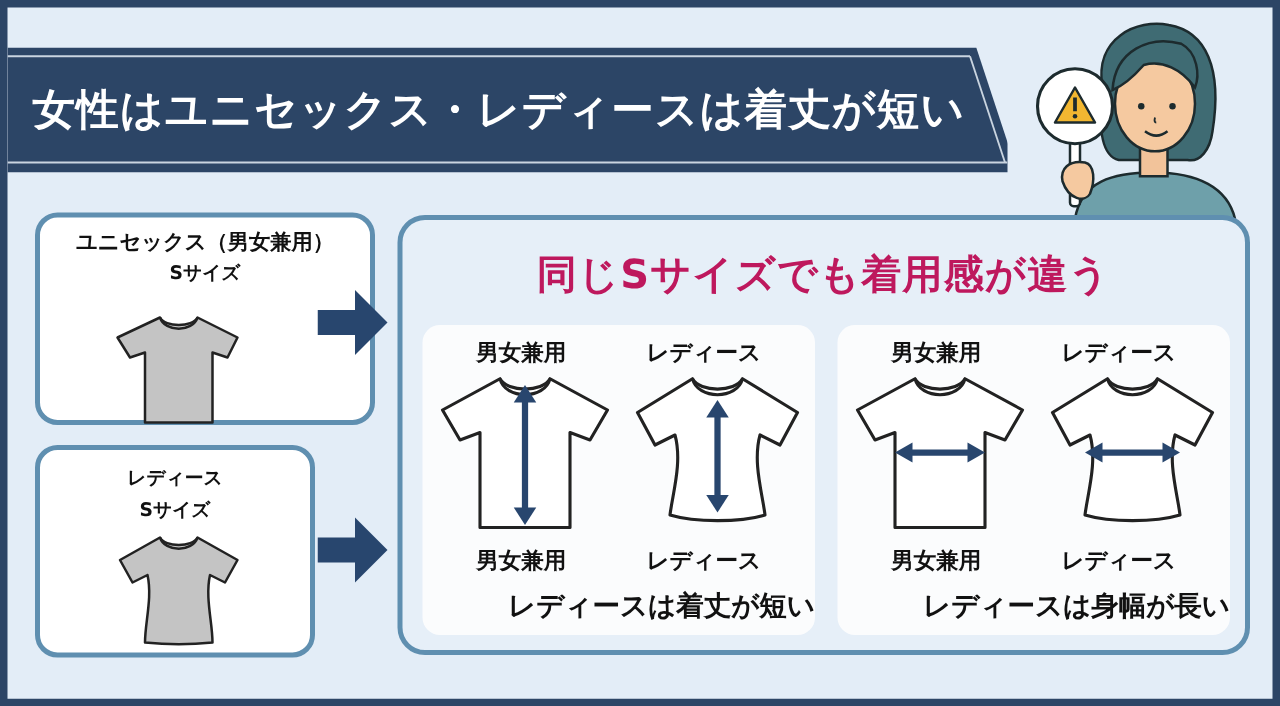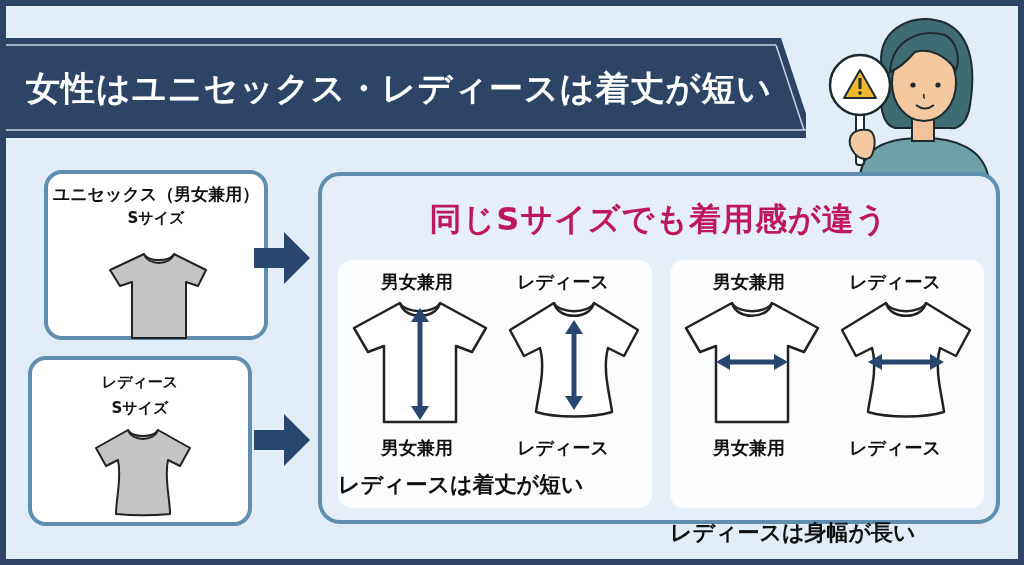--- a/index.html
+++ b/index.html
@@ -40,21 +40,21 @@
     position:absolute; left:0; right:0; top:22px; text-align:center;
     font-size:32px; font-weight:bold; color:#be185d; letter-spacing:1px;
   }
   .sub-panel {
     position:absolute; background:#fbfcfd; border-radius:14px;text-decoration:underline;
   }
   .lbl {
     position:absolute; font-size:18px; font-weight:bold; color:#111; text-align:center; width:130px;
   }
   .caption {
-    position:absolute; left:0; right:0; text-align:left; font-size:22px; font-weight:bold; color:#111;
+    position:absolute; left:0; right:0; text-align:right; font-size:22px; font-weight:bold; color:#111;
   }
   .shirt { position:absolute; }
 </style>
 </head>
 <body>
 
 <div class="canvas"></div>
 
 <div class="title-band">
   <svg width="800" height="100" viewBox="0 0 800 100">
@@ -91,21 +91,21 @@
   </svg>
 </div>
 <div style="position:absolute;left:842px;top:68px;width:36px;height:32px;">
   <svg width="36" height="32" viewBox="0 0 36 32">
     <polygon points="18,2 34,30 2,30" fill="#f2b731" stroke="#1d2b2e" stroke-width="2" stroke-linejoin="round"></polygon>
     <rect x="16.5" y="10" width="3" height="11" fill="#1d2b2e"></rect>
     <circle cx="18" cy="25" r="1.8" fill="#1d2b2e"></circle>
   </svg>
 </div>
 
-<div class="card" style="left:44px;top:170px;width:224px;height:170px;">
+<div class="card" style="left:28px;top:170px;width:272px;height:170px;">
   <div class="card-title" style="top:8px;font-size:17px;">ユニセックス（男女兼用）</div>
   <div class="card-title" style="top:32px;">Sサイズ</div>
   <svg class="shirt" style="left:58px;top:78px;" width="106" height="90" viewBox="0 0 106 90">
     <path d="M38,2 C42,10 64,10 68,2 L100,18 L92,34 L80,30 L80,86 L26,86 L26,30 L14,34 L4,18 Z" fill="#c4c4c4" stroke="#222" stroke-width="2" stroke-linejoin="round"></path>
     <path d="M38,2 C42,14 64,14 68,2" fill="none" stroke="#222" stroke-width="2"></path>
   </svg>
 </div>
 
 <div class="card" style="left:28px;top:356px;width:224px;height:170px;">
   <div class="card-title" style="top:10px;">レディース</div>
@@ -164,15 +164,15 @@
     <svg class="shirt" style="left:164px;top:40px;" width="144" height="130" viewBox="0 0 144 130">
       <path d="M52,3 C58,14 86,14 92,3 L136,30 L122,56 L106,48 C100,70 108,95 110,112 C90,118 54,118 34,112 C36,95 44,70 38,48 L22,56 L8,30 Z" fill="#fff" stroke="#222" stroke-width="2.5" stroke-linejoin="round"></path>
       <path d="M52,3 C56,20 88,20 92,3" fill="none" stroke="#222" stroke-width="2.5"></path>
       <line x1="44" y1="62" x2="100" y2="62" stroke="#28466e" stroke-width="5"></line>
       <polygon points="34,62 48,54 48,70" fill="#28466e"></polygon>
       <polygon points="110,62 96,54 96,70" fill="#28466e"></polygon>
     </svg>
 
     <div class="lbl" style="left:14px;top:176px;">男女兼用</div>
     <div class="lbl" style="left:160px;top:176px;">レディース</div>
-    <div class="caption" style="top:210px;margin-top:48px;">レディースは身幅が長い</div>
+    <div class="caption" style="top:210px;">レディースは身幅が長い</div>
   </div>
 </div>
 
 </body></html>

